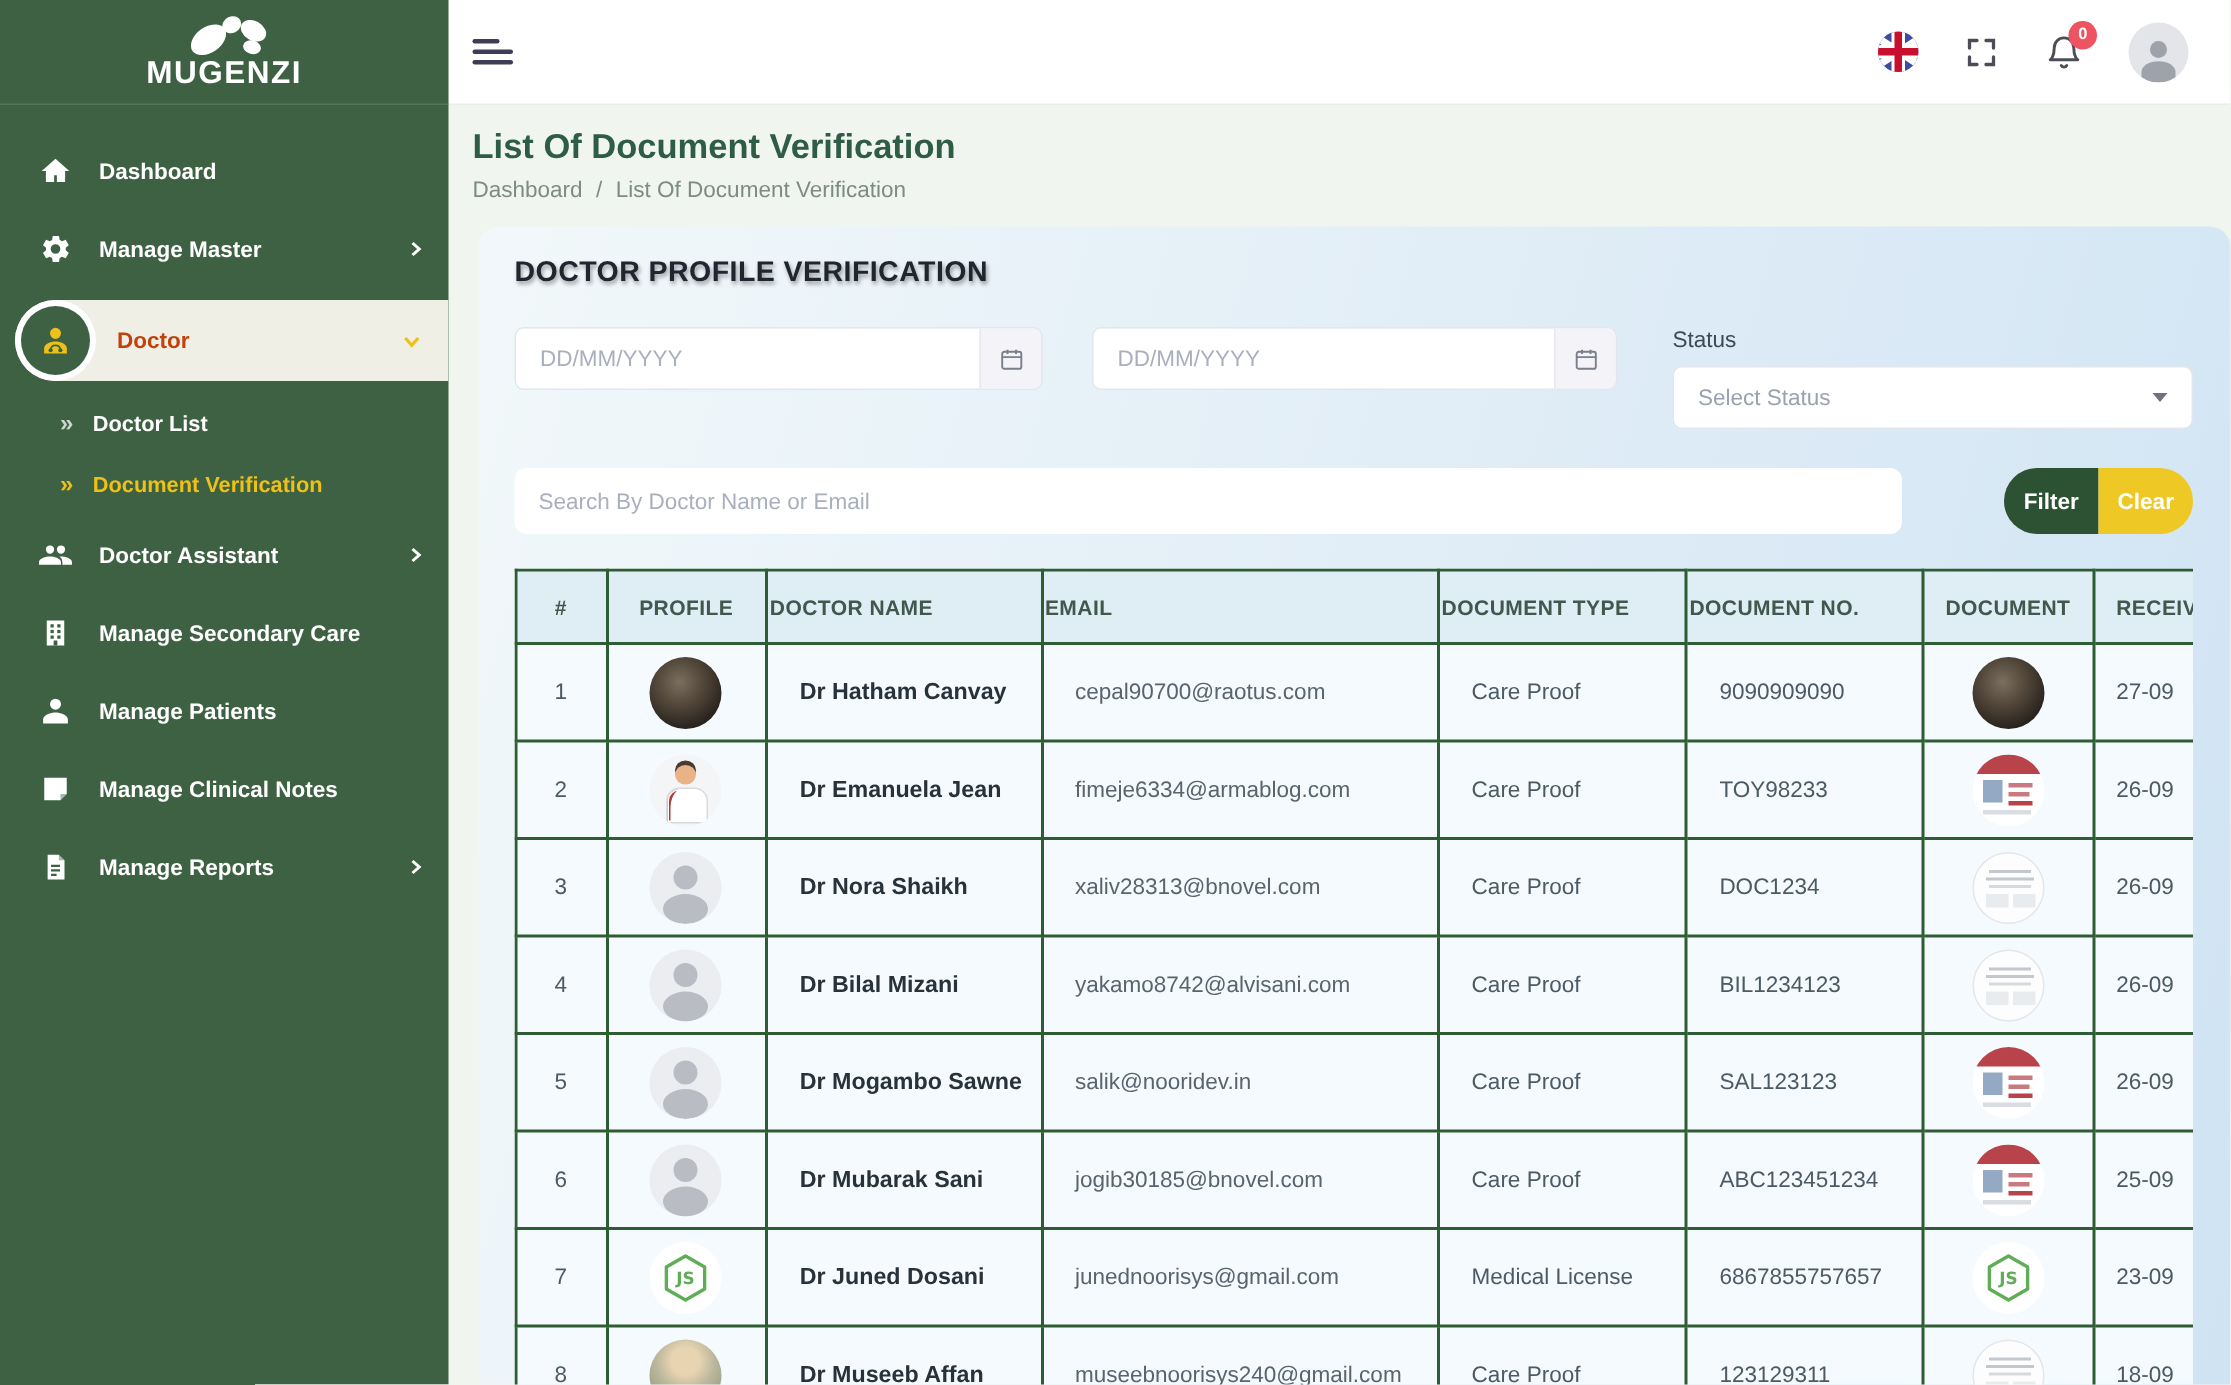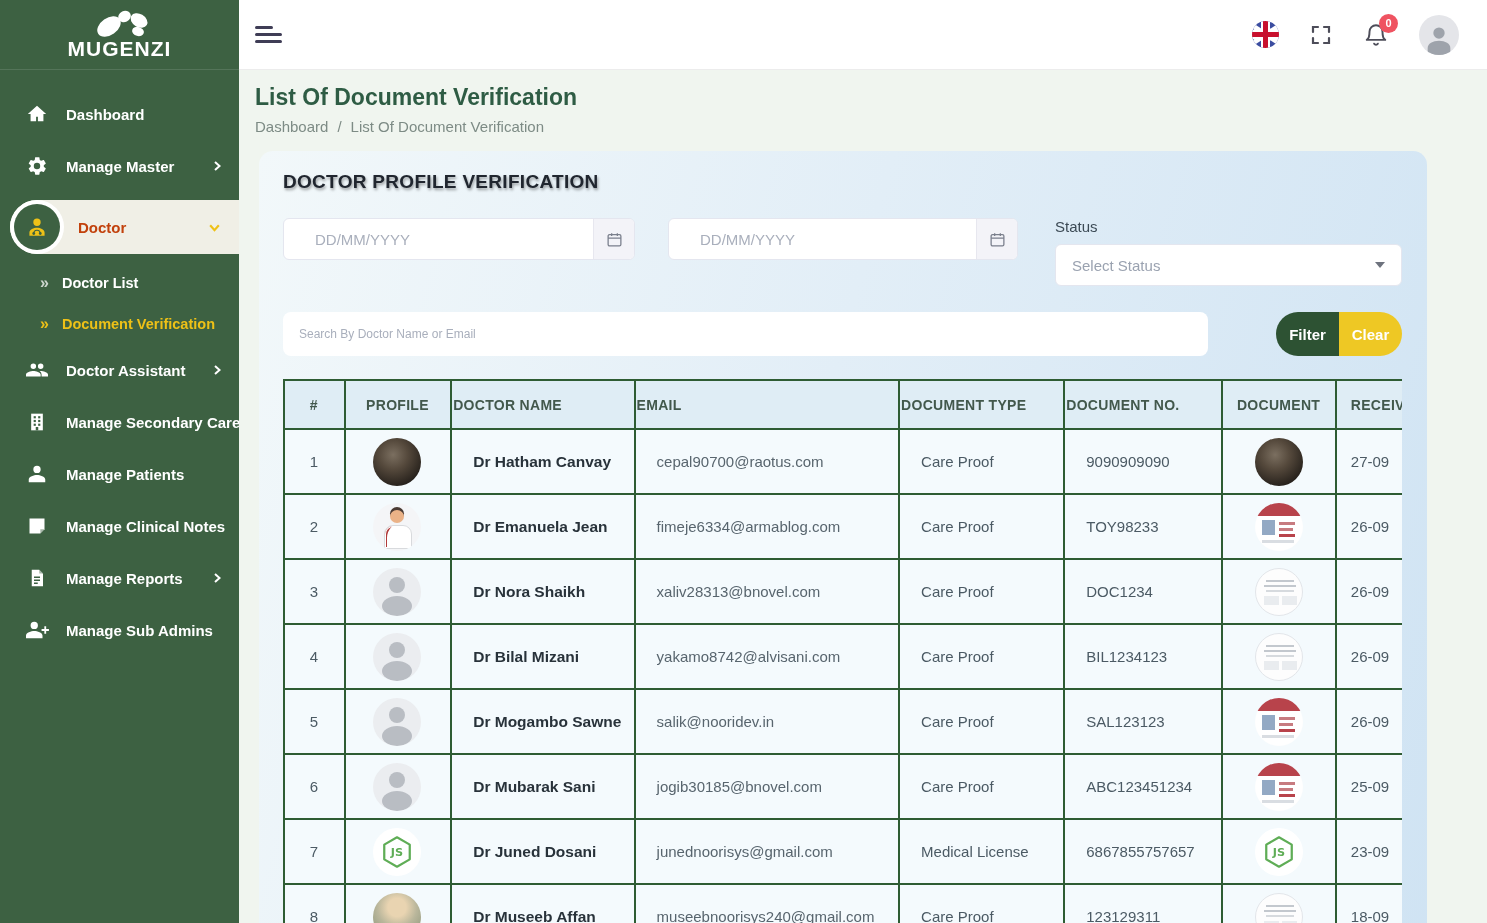--- a/index.html
+++ b/index.html
@@ -6,21 +6,21 @@
   html,body { margin:0; padding:0; }
   body {
     width:1487px; height:923px; overflow:hidden;
     font-family:"Liberation Sans", sans-serif;
     background:#f0f5ef;
   }
   .app { display:flex; width:1487px; height:923px; }
 
   
   .sidebar {
-    width:239px; flex-shrink:0; background:#3d6142; color:#fff;
+    width:299px; flex-shrink:0; background:#3d6142; color:#fff;
     position:relative; z-index:5; overflow:hidden;
   }
   .logo-block { height:70px; display:flex; flex-direction:column; align-items:center; justify-content:center; border-bottom:1px solid rgba(255,255,255,.12); cursor:pointer; }
   .logo-pills { position:relative; width:64px; height:26px; margin-top:2px; }
   .logo-pills span { position:absolute; background:#fff; }
   .lp1 { width:26px; height:17px; border-radius:50%; left:8px; top:8px; transform:rotate(-35deg); }
   .lp2 { width:13px; height:11px; border-radius:50%; left:30px; top:1px; transform:rotate(-25deg); }
   .lp3 { width:18px; height:13px; border-radius:50%; left:42px; top:4px; transform:rotate(30deg); }
   .lp4 { width:12px; height:9px;  border-radius:50%; left:44px; top:17px; transform:rotate(15deg); }
   .logo-text { font-size:21px; font-weight:800; letter-spacing:1px; color:#fff; margin-top:1px; }
@@ -109,39 +109,39 @@
   .f-col { display:flex; flex-direction:column; }
   .f-col label { font-size:15px; color:#3c4a55; margin-bottom:9px; }
   .col-from { width:352px; margin-right:33px; }
   .col-to { width:350px; }
   .col-status { width:347px; margin-left:auto; }
 
   .date-input {
     display:flex; height:42px; background:#fff; border:1px solid #e4e6ef; border-radius:6px; overflow:hidden;
   }
   .date-input input {
-    flex:1; border:none; outline:none; padding:0 31px; font-size:15px;
+    flex:1; border:none; outline:none; padding:0 16px; font-size:15px;
     font-family:"Liberation Sans", sans-serif; color:#3c4a55; background:transparent;
   }
   .date-input input::placeholder { color:#a9afbc; }
   .cal-btn {
     width:41px; background:#f3f3f8; border-left:1px solid #e7e7ef;
     display:flex; align-items:center; justify-content:center; cursor:pointer;
   }
   .select-box {
     height:42px; background:#fff; border:1px solid #e4e6ef; border-radius:6px;
     display:flex; align-items:center; padding:0 16px; cursor:pointer;
   }
   .select-box .sel-text { font-size:15px; color:#9aa2b0; flex:1; }
   .caret { width:0; height:0; border-left:5px solid transparent; border-right:5px solid transparent; border-top:6px solid #6e737e; }
 
   .search-row { display:flex; margin-top:26px; align-items:center; }
   .search-input {
     width:925px; height:44px; background:#fff; border:none; border-radius:8px;
-    padding:0 16px; font-size:12px; color:#3c4a55; outline:none;
+    padding:0 16px; font-size:15px; color:#3c4a55; outline:none;
     font-family:"Liberation Sans", sans-serif;
   }
   .search-input::placeholder { color:#a9afbc; }
   .btn-group { margin-left:auto; display:flex; }
   .btn { height:44px; width:63px; border:none; color:#fff; font-weight:700; font-size:15px; cursor:pointer; font-family:"Liberation Sans", sans-serif; }
   .btn-filter { background:#2d5233; border-radius:24px 0 0 24px; }
   .btn-clear { background:#eec824; border-radius:0 24px 24px 0; }
 
   
   .table-clip { margin-top:23px; width:1119px; overflow:hidden; }
@@ -330,29 +330,20 @@
             </svg>
         </span>
         <span class="mi-label">Manage Reports</span>
         <span class="mi-chev">
           <svg width="12" height="12" viewBox="0 0 12 12">
               <path d="M4 2l4.5 4L4 10" stroke="#fff" stroke-width="2" fill="none"></path>
             </svg>
         </span>
       </div>
 
-      <div class="menu-item">
-        <span class="mi-icon">
-          <svg width="24" height="22" viewBox="0 0 26 24">
-              <path fill="#fff" d="M10 11a4 4 0 1 0-4-4 4 4 0 0 0 4 4zm0 2c-3.3 0-9 1.7-9 5v3h18v-3c0-3.3-5.7-5-9-5z"></path>
-              <path fill="#fff" d="M21 8h2v3h3v2h-3v3h-2v-3h-3v-2h3z"></path>
-            </svg>
-        </span>
-        <span class="mi-label">Manage Sub Admins</span>
-      </div>
 
     </nav>
   </aside>
 
   <div class="main">
 
     <header class="topbar">
       <div class="hamburger">
         <span></span>
           <span></span>

